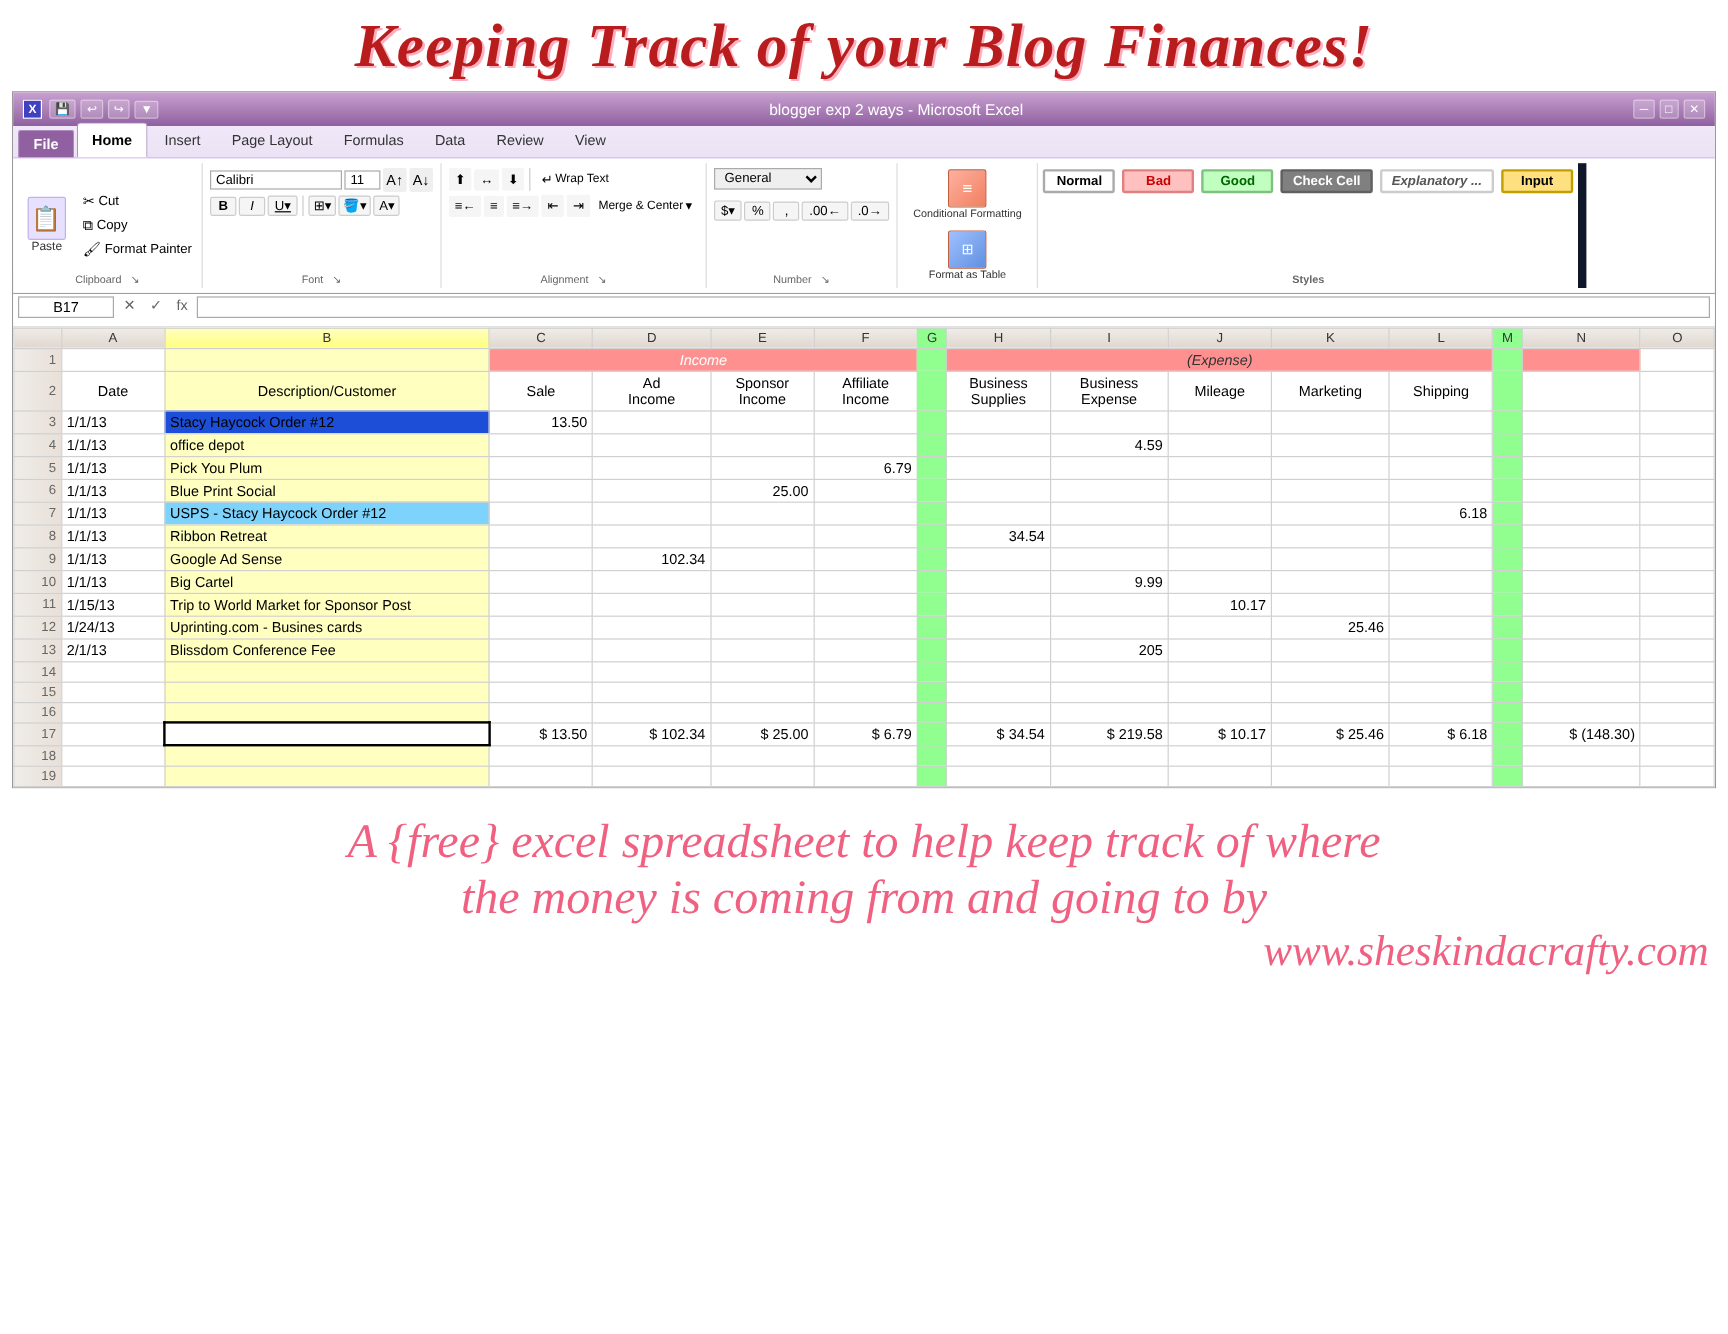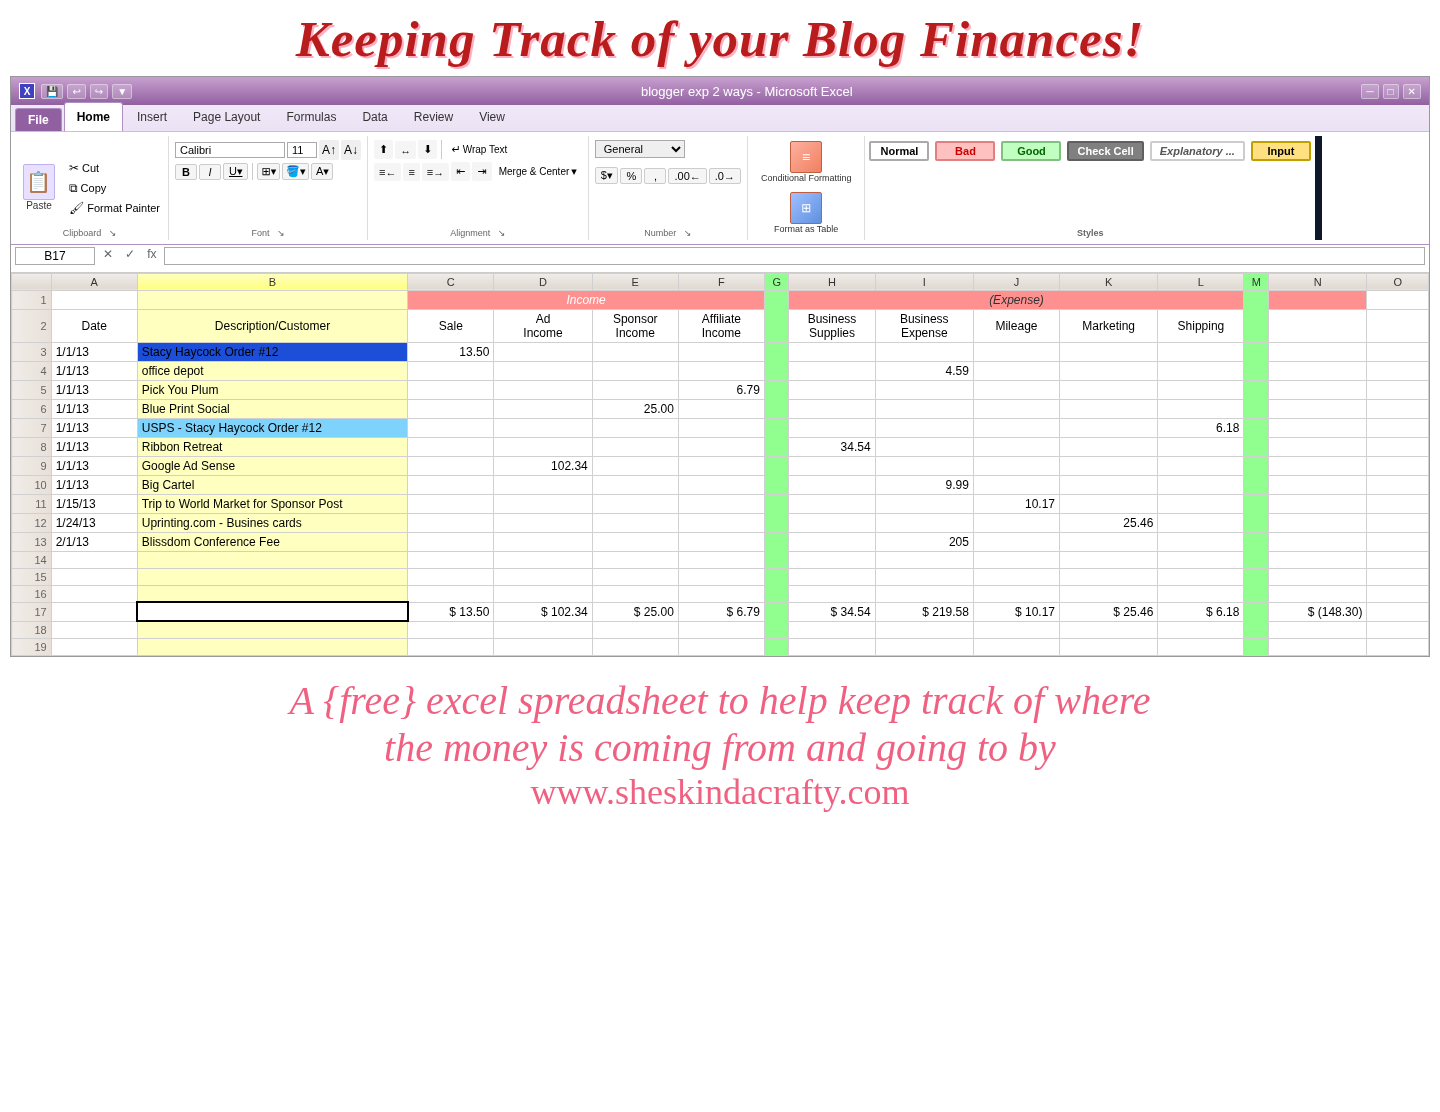--- a/index.html
+++ b/index.html
@@ -335,20 +335,22 @@
     .bottom-line2 {
       font-family: 'Georgia', serif;
       font-size: 40px;
       color: #f06080;
       font-style: italic;
     }
     .bottom-line3 {
       font-family: 'Georgia', serif;
       font-size: 36px;
       color: #f06080;
+      font-style: italic;
+      text-align: right;
     }
     .ribbon-group-wrapper {
       position: relative;
       display: flex;
       flex-direction: column;
       align-items: center;
       justify-content: space-between;
       border-right: 1px solid #ddd;
       padding: 4px 6px 14px;
       min-width: 60px;

